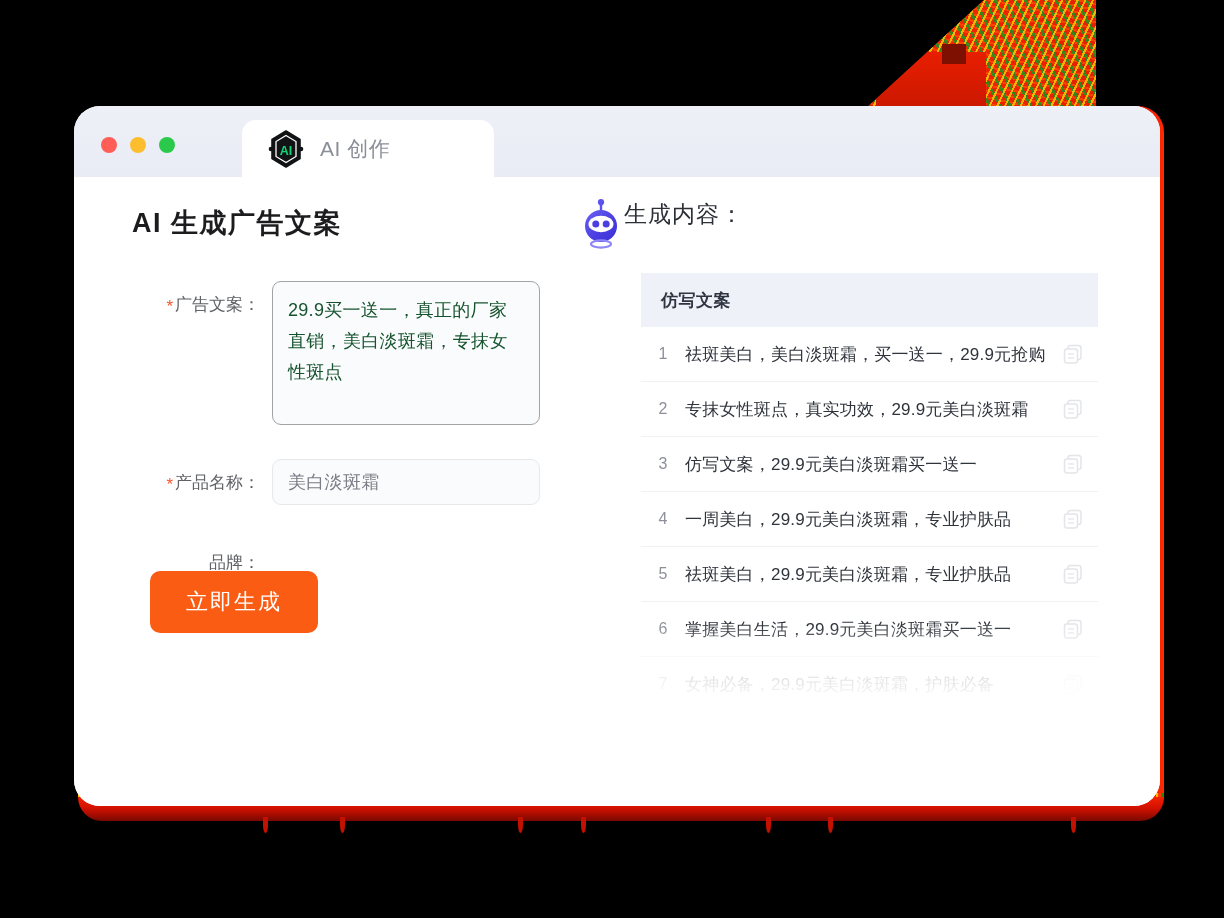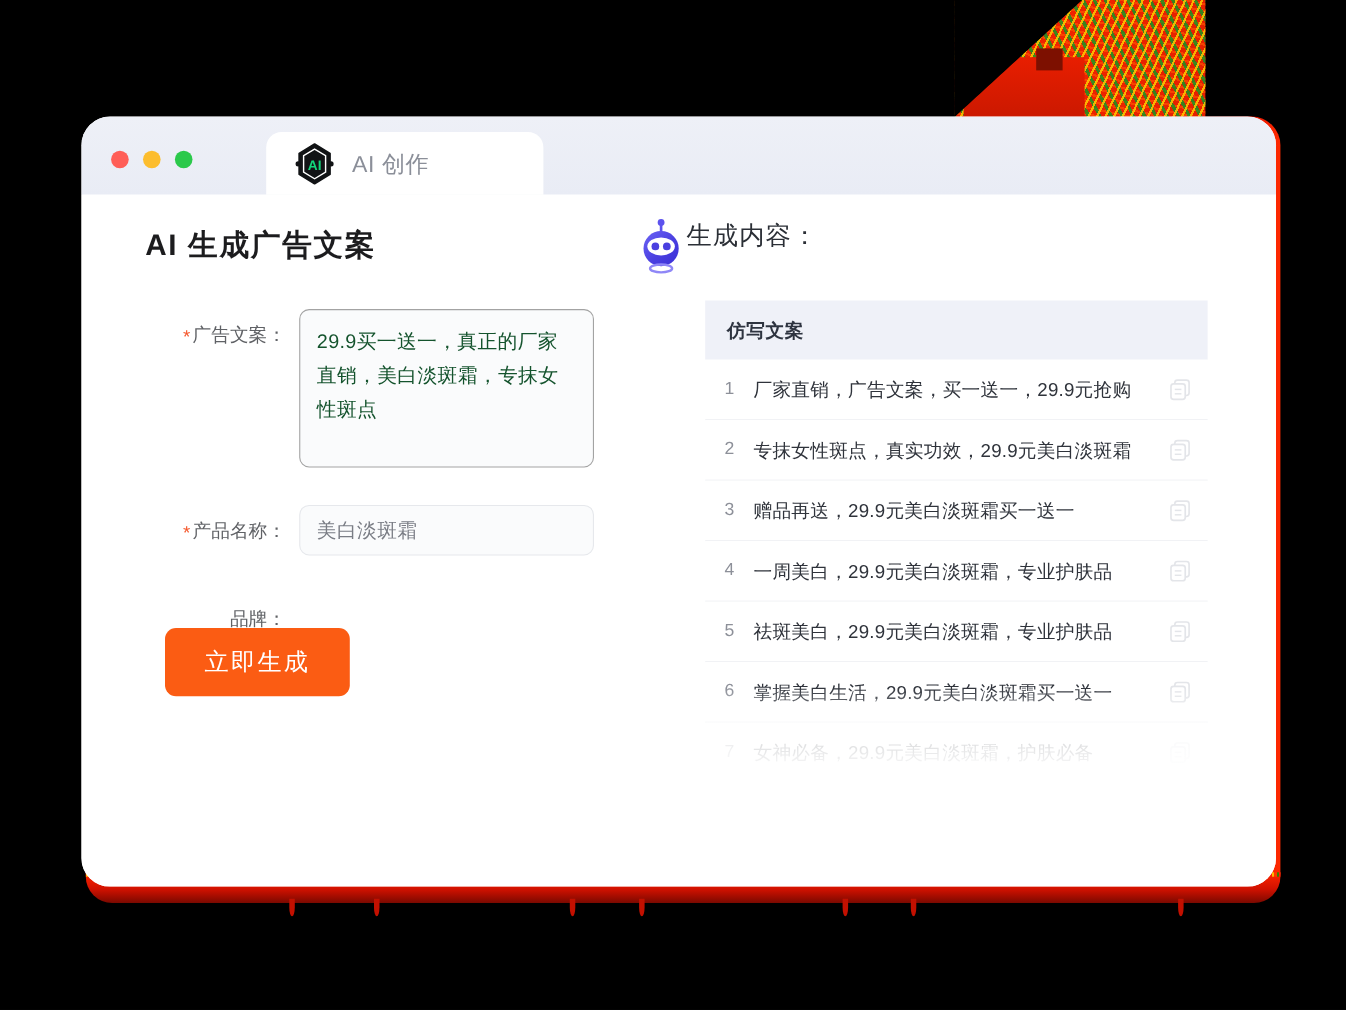--- a/index.html
+++ b/index.html
@@ -405,21 +405,21 @@
             </svg>
           </span>
           <span class="result-title">生成内容：</span>
         </div>
 
         <div class="table-wrap">
           <div class="table-head">仿写文案</div>
 
           <div class="table-row">
             <span class="row-idx">1</span>
-            <span class="row-text">厂家直销，广告文案，买一送一，29.9元抢购</span>
+            <span class="row-text">祛斑美白，美白淡斑霜，买一送一，29.9元抢购</span>
             <span class="copy-icon">
               <svg viewBox="0 0 22 22" width="22" height="22">
                 <rect x="6" y="2.5" width="13" height="14" rx="2.4" fill="none" stroke="#c9ccd4" stroke-width="1.5"></rect>
                 <rect x="2.5" y="6" width="13" height="14" rx="2.4" fill="#ffffff" stroke="#c9ccd4" stroke-width="1.5"></rect>
                 <line x1="6" y1="11" x2="12" y2="11" stroke="#c9ccd4" stroke-width="1.3"></line>
                 <line x1="6" y1="15" x2="12" y2="15" stroke="#c9ccd4" stroke-width="1.3"></line>
               </svg>
             </span>
           </div>
 
@@ -431,21 +431,21 @@
                 <rect x="6" y="2.5" width="13" height="14" rx="2.4" fill="none" stroke="#c9ccd4" stroke-width="1.5"></rect>
                 <rect x="2.5" y="6" width="13" height="14" rx="2.4" fill="#ffffff" stroke="#c9ccd4" stroke-width="1.5"></rect>
                 <line x1="6" y1="11" x2="12" y2="11" stroke="#c9ccd4" stroke-width="1.3"></line>
                 <line x1="6" y1="15" x2="12" y2="15" stroke="#c9ccd4" stroke-width="1.3"></line>
               </svg>
             </span>
           </div>
 
           <div class="table-row">
             <span class="row-idx">3</span>
-            <span class="row-text">赠品再送，29.9元美白淡斑霜买一送一</span>
+            <span class="row-text">仿写文案，29.9元美白淡斑霜买一送一</span>
             <span class="copy-icon">
               <svg viewBox="0 0 22 22" width="22" height="22">
                 <rect x="6" y="2.5" width="13" height="14" rx="2.4" fill="none" stroke="#c9ccd4" stroke-width="1.5"></rect>
                 <rect x="2.5" y="6" width="13" height="14" rx="2.4" fill="#ffffff" stroke="#c9ccd4" stroke-width="1.5"></rect>
                 <line x1="6" y1="11" x2="12" y2="11" stroke="#c9ccd4" stroke-width="1.3"></line>
                 <line x1="6" y1="15" x2="12" y2="15" stroke="#c9ccd4" stroke-width="1.3"></line>
               </svg>
             </span>
           </div>
 

